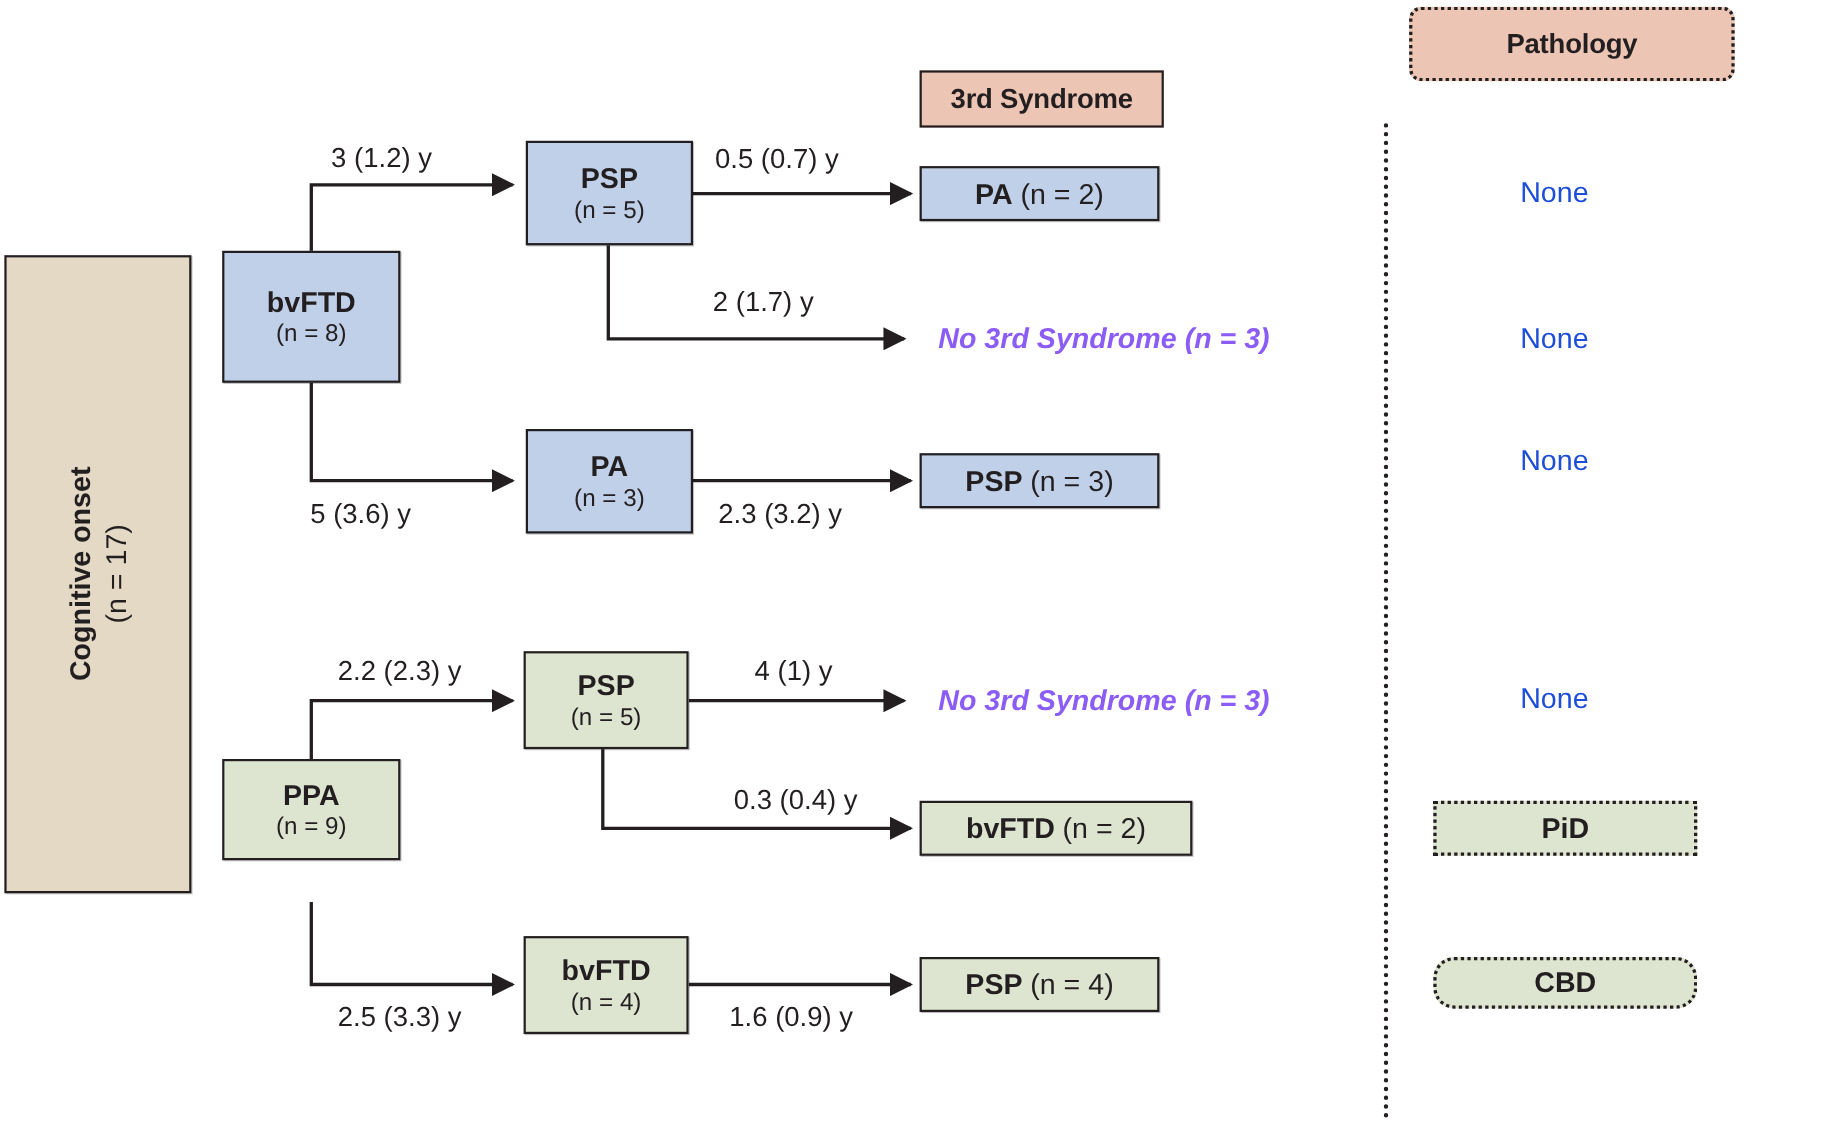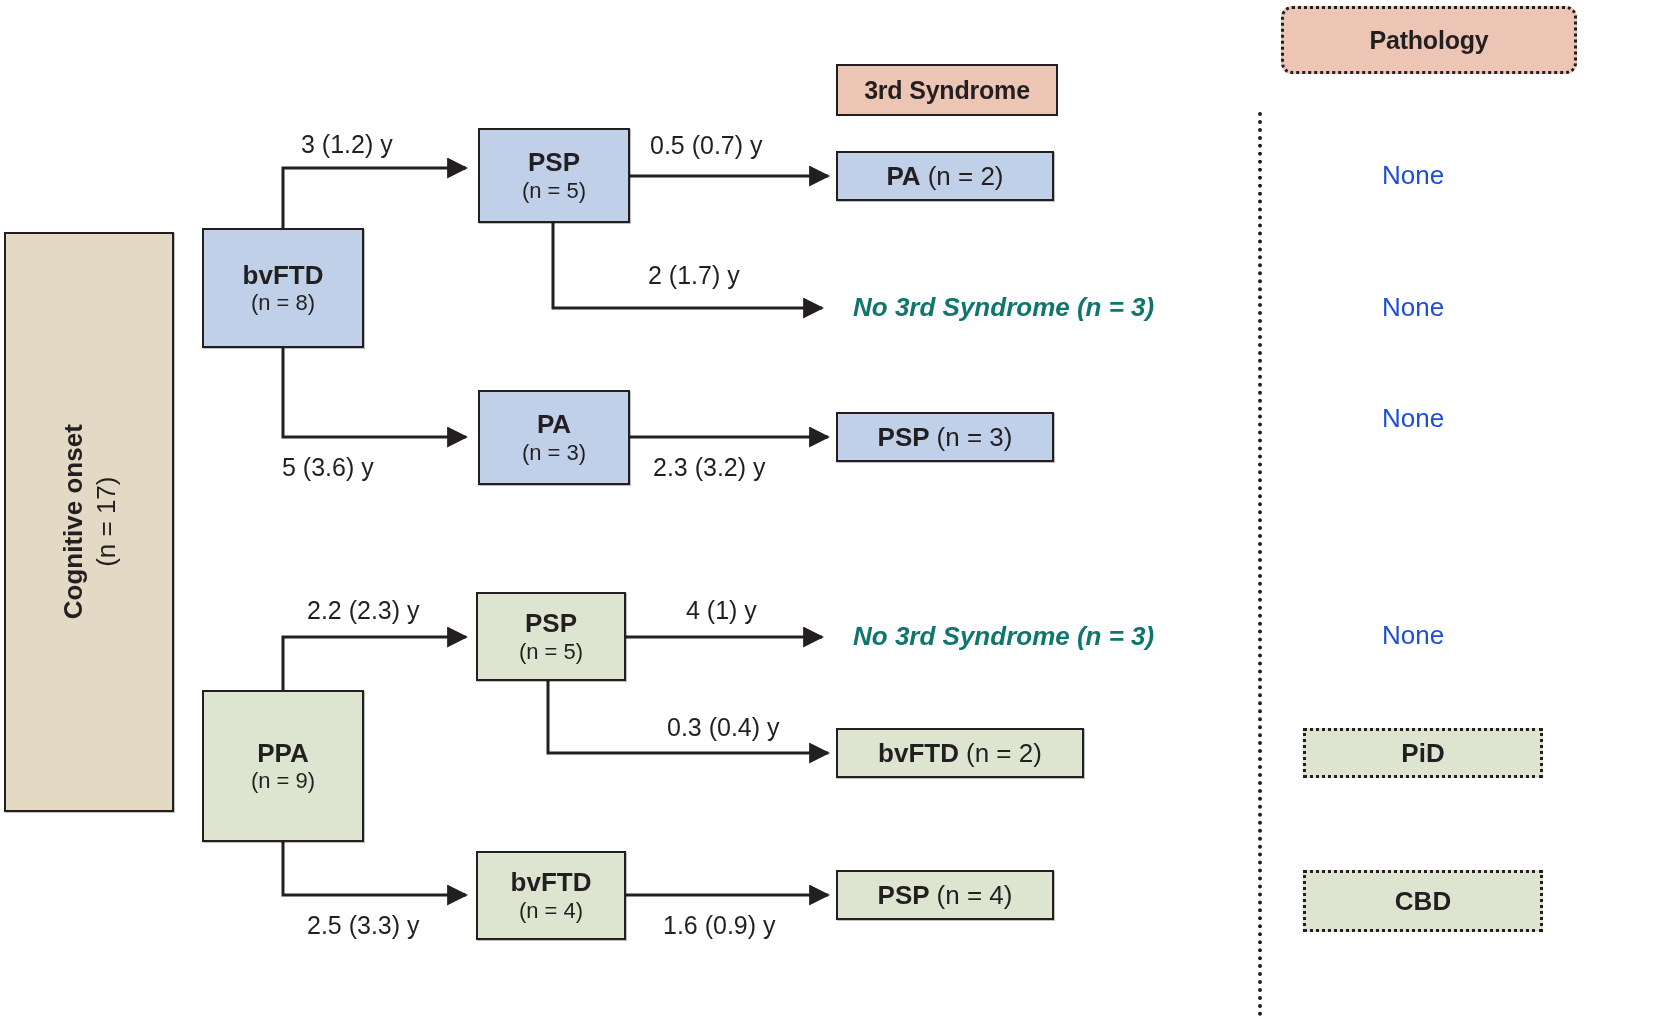--- a/index.html
+++ b/index.html
@@ -26,21 +26,21 @@
 
   .vtext{position:absolute;left:0;top:0;width:100%;height:100%;
          display:flex;align-items:center;justify-content:center;}
   .vtext>div{transform:rotate(-90deg);white-space:nowrap;text-align:center;}
   .vtext .l1{font-weight:bold;font-size:26px;display:block;}
   .vtext .l2{font-size:26px;display:block;margin-top:2px;}
 
   .elabel{position:absolute;font-size:25px;color:#231f20;white-space:nowrap;}
 
   .term{position:absolute;font-size:26px;font-weight:bold;font-style:italic;
-        color:#0f766e;white-space:nowrap;}
+        color:#8b5cf6;white-space:nowrap;}
 
   .pathlbl{position:absolute;font-size:26px;font-weight:normal;color:#1d4ed8;
            white-space:nowrap;}
 
   .pathbox{position:absolute;background:#dde5d1;border:3px dotted #231f20;
            display:flex;align-items:center;justify-content:center;
            font-weight:bold;font-size:26px;color:#231f20;box-sizing:border-box;}
 
   svg.wires{position:absolute;left:0;top:0;width:1680px;height:1033px;
             pointer-events:none;}
@@ -97,21 +97,21 @@
         <span class="l2">(n = 17)</span>
       </div>
     </div>
   </div>
 
   <div class="node blue" style="left:202px;top:228px;width:162px;height:120px;">
     <span class="l1">bvFTD</span>
     <span class="l2">(n = 8)</span>
   </div>
 
-  <div class="node green" style="left:202px;top:690px;width:162px;height:152px;">
+  <div class="node green" style="left:202px;top:690px;width:162px;height:92px;">
     <span class="l1">PPA</span>
     <span class="l2">(n = 9)</span>
   </div>
 
   <div class="node blue" style="left:478px;top:128px;width:152px;height:95px;">
     <span class="l1">PSP</span>
     <span class="l2">(n = 5)</span>
   </div>
 
   <div class="node blue" style="left:478px;top:390px;width:152px;height:95px;">
@@ -180,17 +180,17 @@
   <div class="pathlbl" style="left:1382px;top:292px;">None</div>
 
   <div class="pathlbl" style="left:1382px;top:403px;">None</div>
 
   <div class="pathlbl" style="left:1382px;top:620px;">None</div>
 
   <div class="pathbox" style="left:1303px;top:728px;width:240px;height:50px;">
     <span>PiD</span>
   </div>
 
-  <div class="pathbox" style="left:1303px;top:870px;width:240px;height:62px;">
+  <div class="pathbox" style="left:1303px;top:870px;width:240px;height:47px;border-radius:19px;">
     <span>CBD</span>
   </div>
 
 </div>
 
 </body></html>

